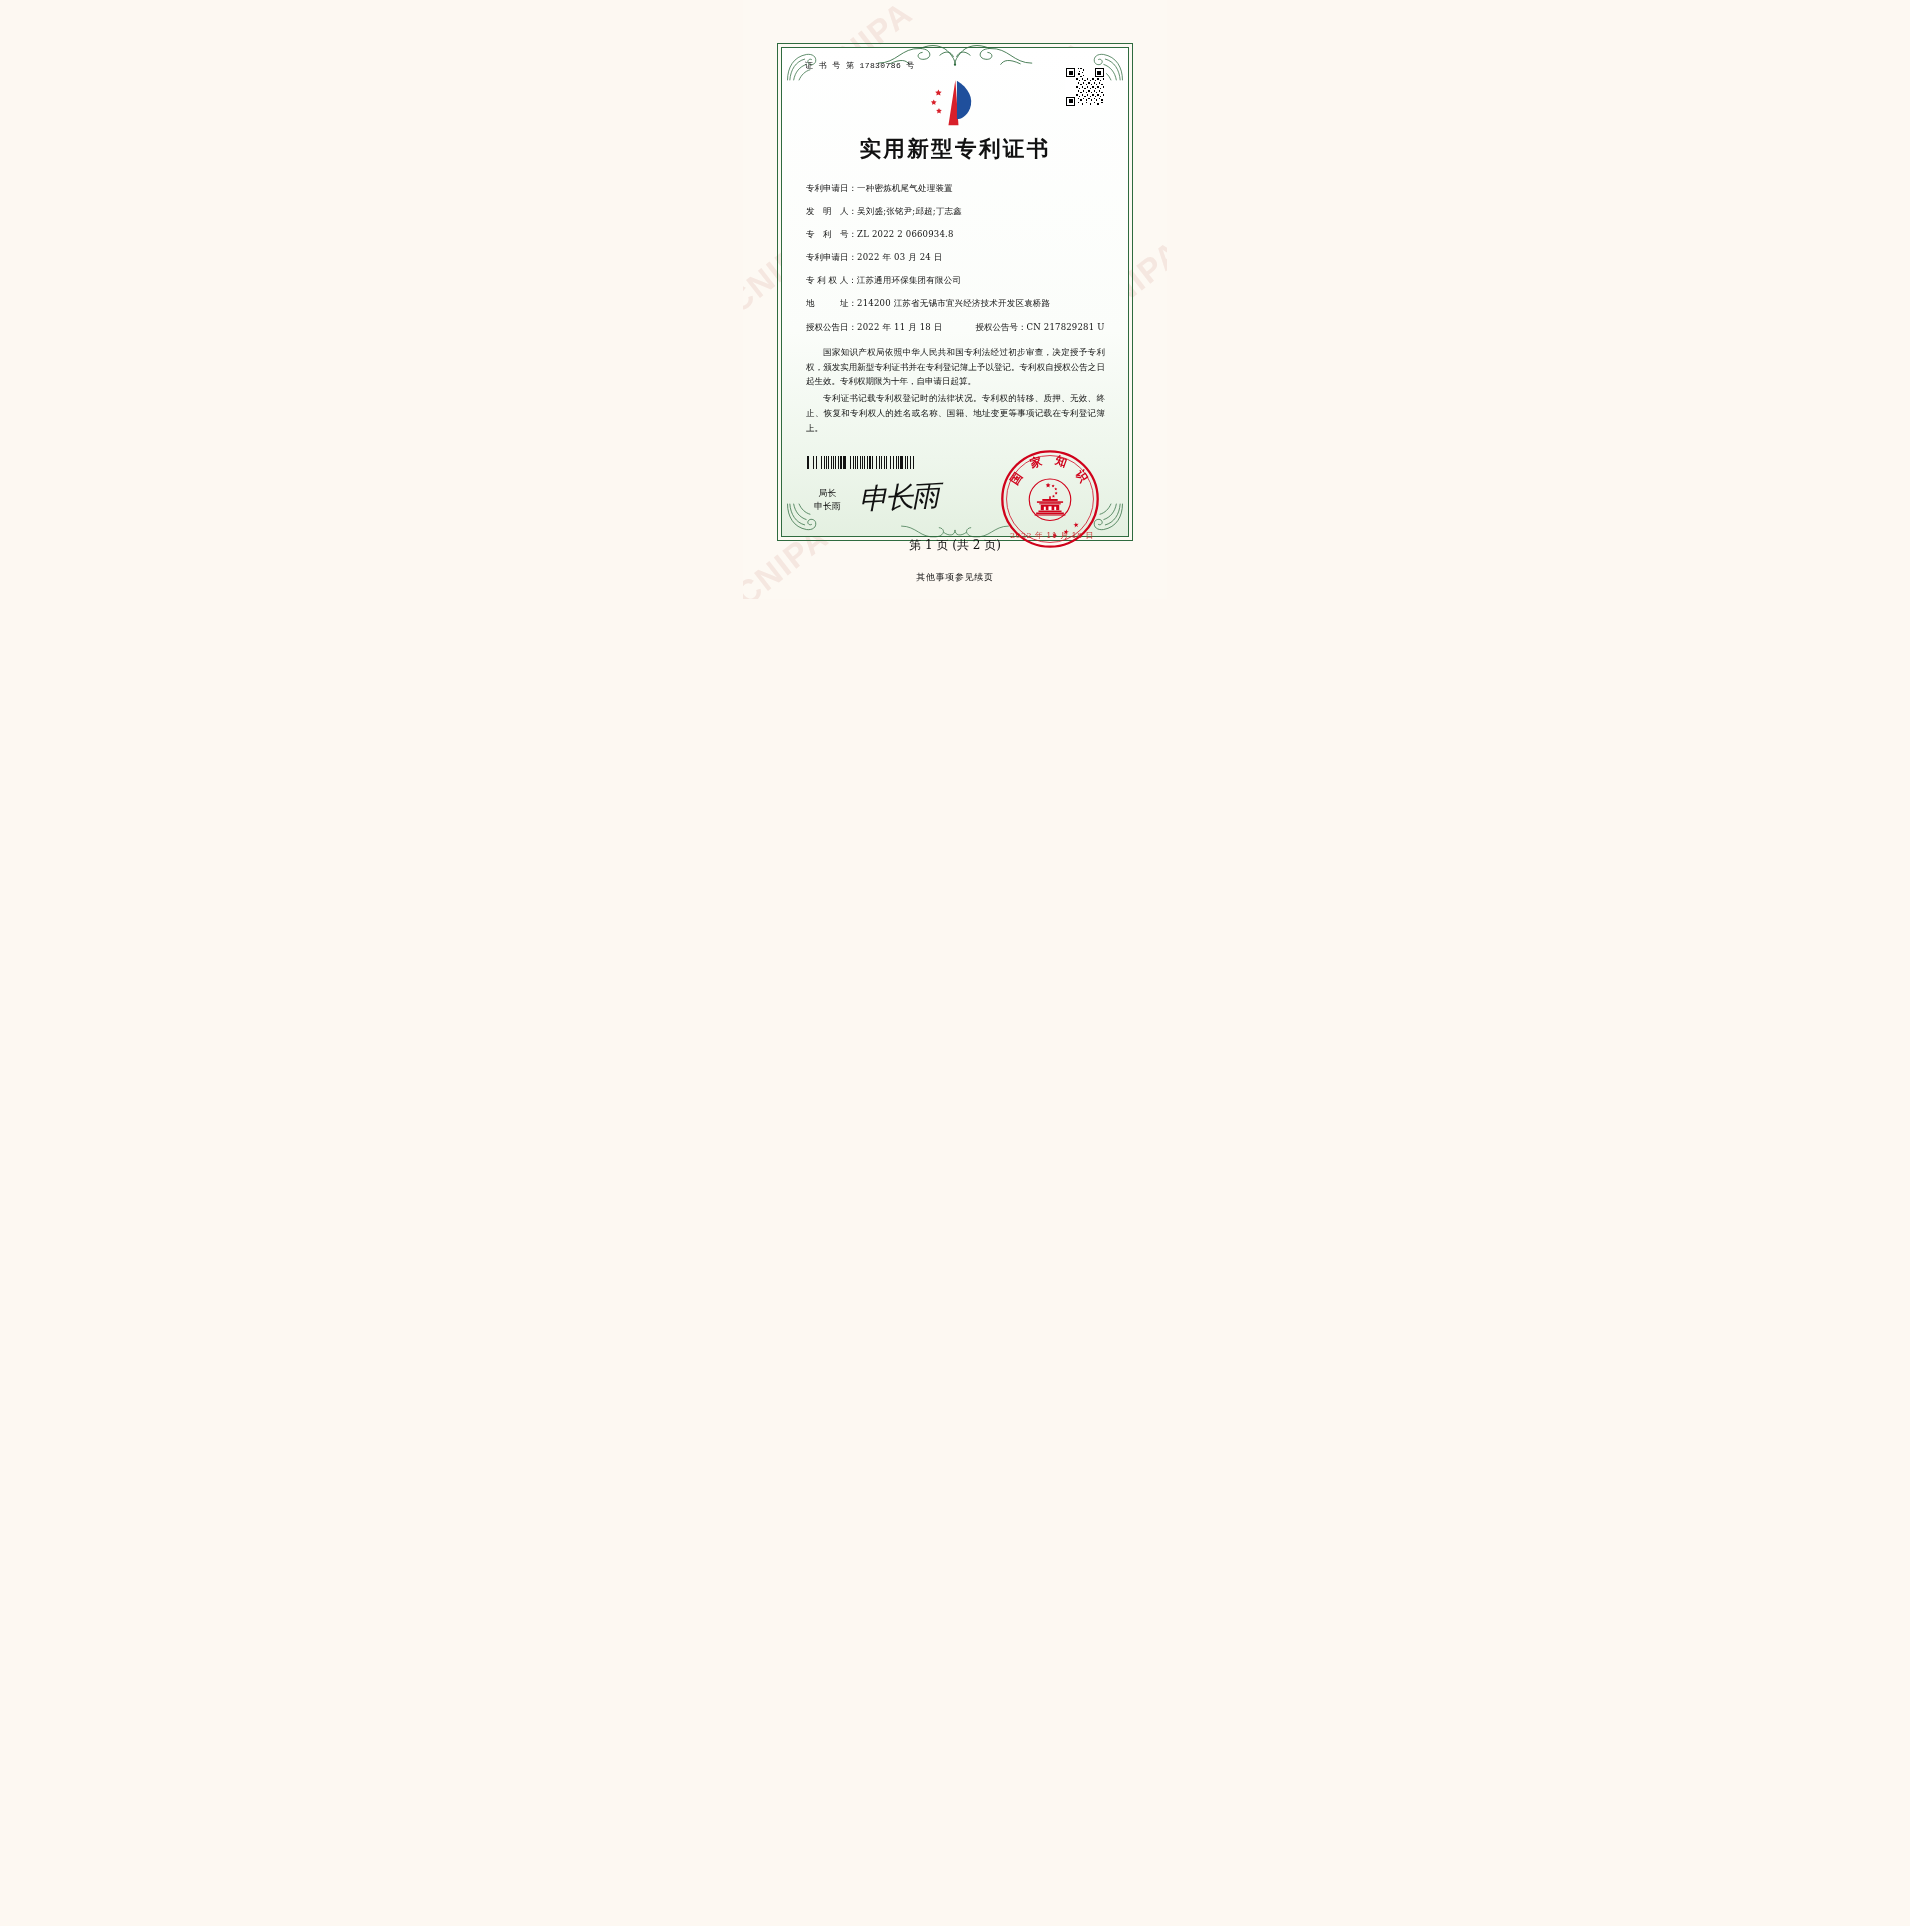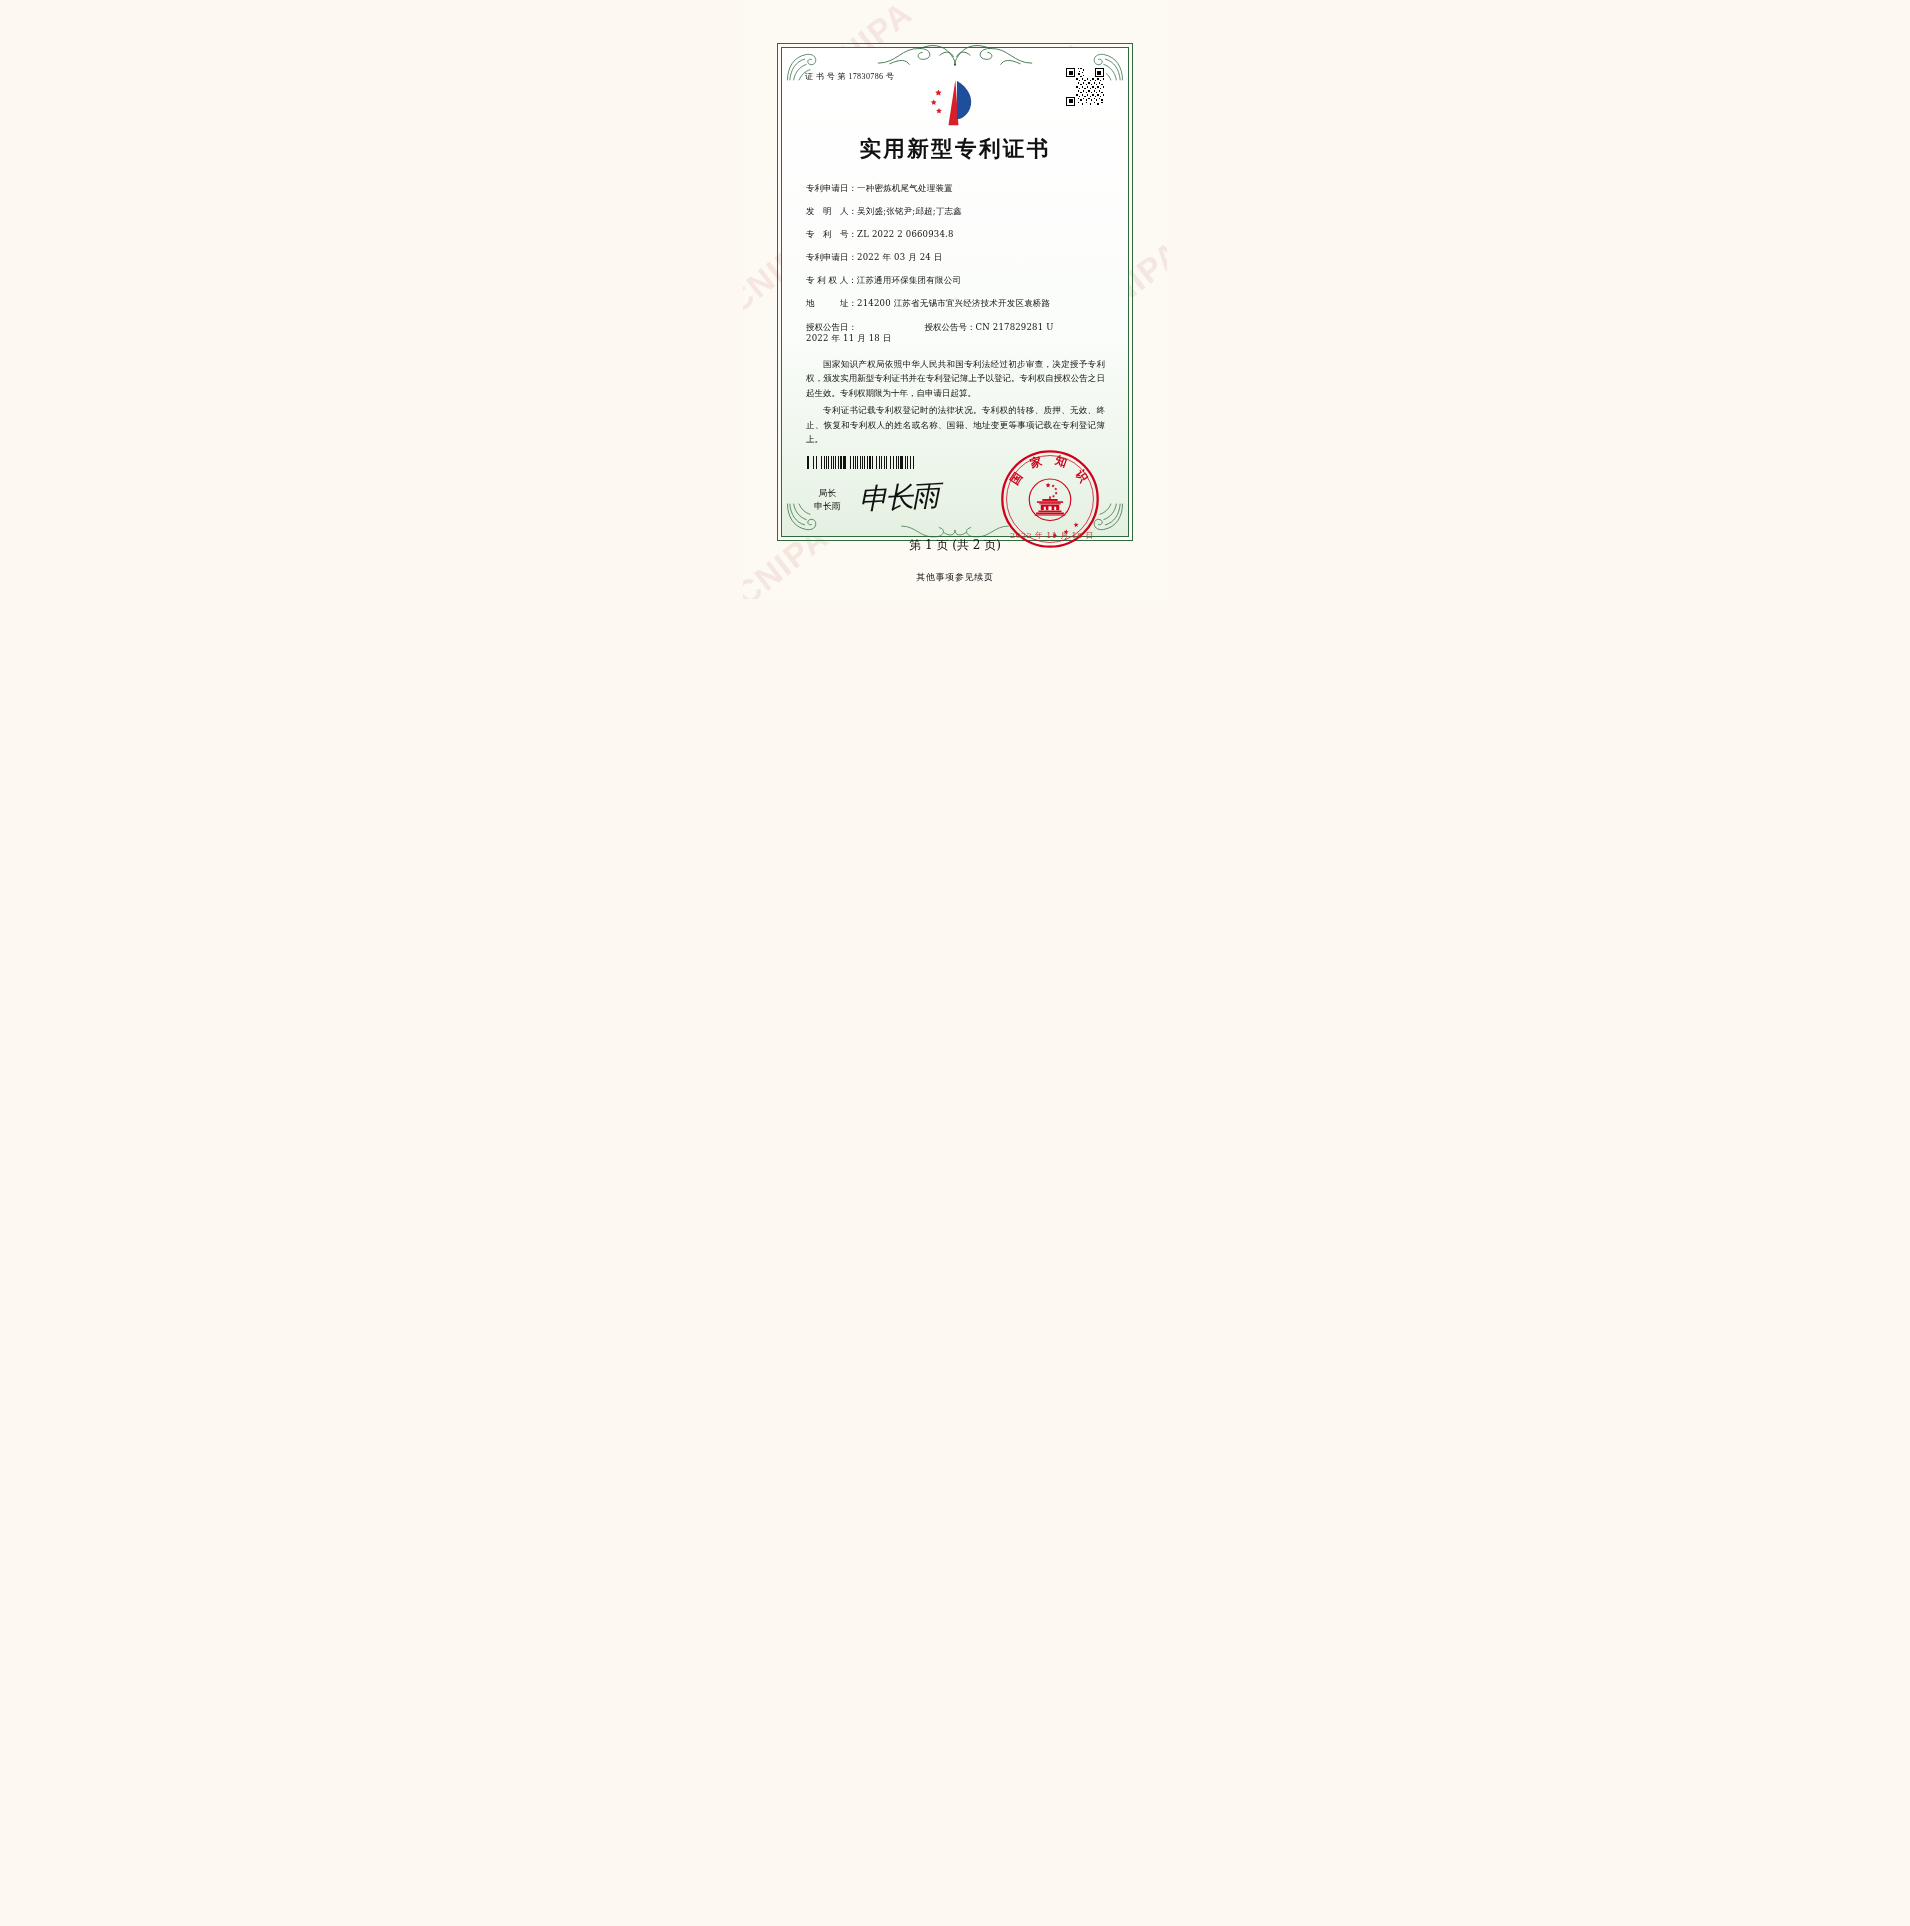--- a/index.html
+++ b/index.html
@@ -95,25 +95,25 @@
   .bottom-ornament svg { width:100%; height:100%; display:block; }
 
   .content {
     position: absolute;
     inset: 0;
   }
 
   .cert-no {
     position: absolute;
     left: 23px;
-    top: 23px;
+    top: 12px;
     font-size: 8px;
     color: #111;
     letter-spacing: 0.4px;
-    font-family: Liberation Serif, serif;
+    font-family: Liberation Mono, monospace;
   }
 
   .qr {
     position: absolute;
     right: 22.3px;
     top: 18.5px;
     width: 38px;
     height: 38px;
     background: #fff;
     padding: 1.5px;
@@ -159,21 +159,21 @@
   }
   .f-label {
     white-space: pre;
     font-family: "DejaVu Serif", "Liberation Serif", serif;
   }
   .f-value {
     font-family: "DejaVu Serif", "Liberation Serif", serif;
     letter-spacing: 0.2px;
   }
   .field-row.split { }
-  .split-left { display:flex;flex-direction:column; }
+  .split-left { display:flex; }
   .split-right { display:flex; margin-left: 33px; text-align: right; }
 
   .para {
     font-size: 8.5px;
     line-height: 1.75;
     color: #111;
     text-indent: 2em;
     text-align: justify;
     margin-top: 3.9px;
     font-family: "DejaVu Serif", "Liberation Serif", serif;

